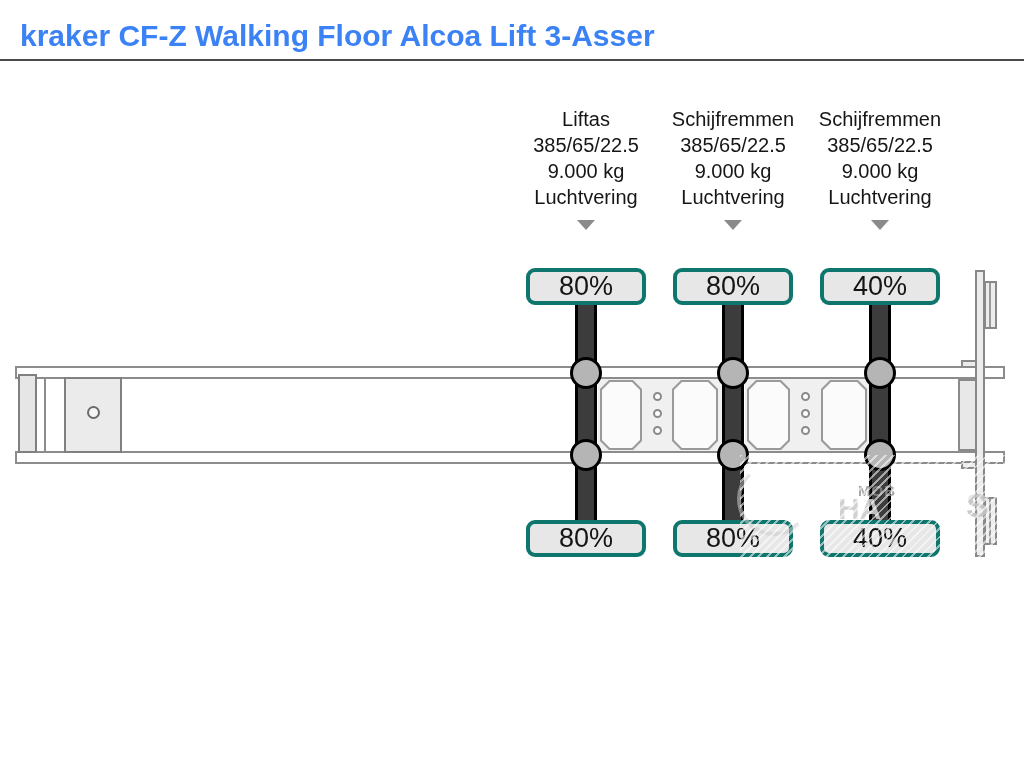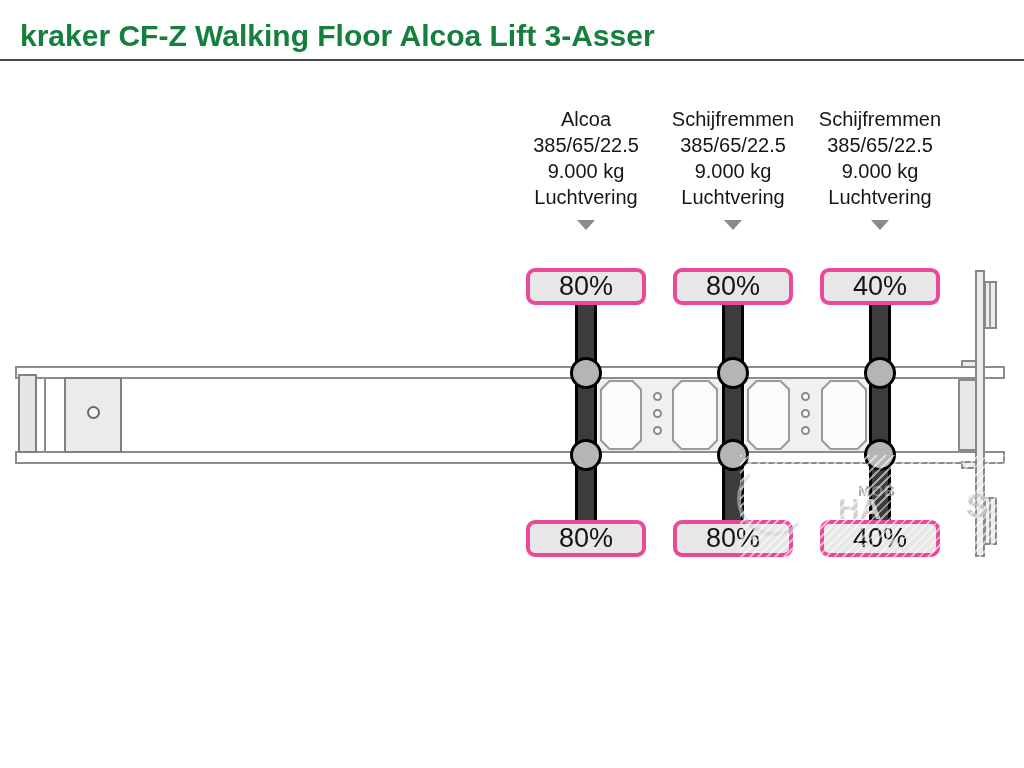--- a/index.html
+++ b/index.html
@@ -2,21 +2,21 @@
 <html><head>
 <meta charset="utf-8">
 <style>
   * { box-sizing: border-box; margin: 0; padding: 0; }
   html,body { background:#fff; }
   body { font-family: "Liberation Sans", sans-serif; }
   #screen { position:relative; width:1024px; height:768px; background:#fff; overflow:hidden; }
   .abs { position:absolute; }
 
   
-  .title { left:20px; top:19px; font-size:30px; font-weight:700; color:#15803d; letter-spacing:0; white-space:nowrap; }
+  .title { left:20px; top:19px; font-size:30px; font-weight:700; color:#3b82f6; letter-spacing:0; white-space:nowrap; }
   .divider { left:0; top:59px; width:1024px; height:0; border-top:2px solid #4a4a4a; }
   .refnum { left:21px; top:68px; font-size:17px; color:#111; }
 
   
   .axle-label { top:106px; width:176px; text-align:center; font-size:20px; line-height:26px; color:#161616; }
   .axle-label div { white-space:nowrap; }
   .tri { top:220px; width:0; height:0; border-left:9px solid transparent; border-right:9px solid transparent; border-top:10px solid #8a8a8a; }
 
   
   .rail { left:15px; width:990px; height:13px; background:#fff; border:2px solid #8c8c8c; z-index:1; }
@@ -38,21 +38,21 @@
   
   .rear-member { left:958px; top:379px; width:22px; height:72px; background:#e8e8e8; border:2px solid #8a8a8a; z-index:2; }
   .rear-ledge { width:16px; height:8px; background:#ececec; border:2px solid #8a8a8a; z-index:2; }
   .rear-bar { left:975px; top:270px; width:10px; height:287px; background:#ececec; border:2px solid #888; z-index:2; }
   .rear-bracket { left:984px; width:13px; height:48px; background:#ececec; border:2px solid #888; z-index:2; }
   .rear-bracket i { position:absolute; left:3px; top:0; width:2px; height:100%; background:#999; display:block; }
 
   
   .axle-bar { top:296px; width:22px; height:232px; background:#3c3c3c; border:3px solid #000; z-index:3; }
   .wheel { width:32px; height:32px; background:#b5b5b5; border:3px solid #000; border-radius:50%; z-index:4; }
-  .tire { width:120px; height:37px; background:#e7e7e7; border:4px solid #ec4899; border-radius:9px; z-index:5;
+  .tire { width:120px; height:37px; background:#e7e7e7; border:4px solid #0f766e; border-radius:9px; z-index:5;
           display:flex; align-items:center; justify-content:center; font-size:27px; color:#141414; }
 
   
   .wm { z-index:9; pointer-events:none; }
   .wm-hatch { left:740px; top:455px; width:270px; height:108px;
               background:repeating-linear-gradient(135deg, rgba(255,255,255,0.55) 0 2px, rgba(255,255,255,0) 2px 6px); }
   .wm-mob { left:858px; top:482px; font-size:15px; font-weight:700; color:#8f8f8f; opacity:.8; letter-spacing:1px; }
   .wm-ha  { left:838px; top:492px; font-size:30px; font-weight:700; color:#cdcdcd; opacity:.9; }
   .wm-s   { left:966px; top:486px; font-size:34px; font-weight:700; color:#c4c4c4; opacity:.9; }
   .wm-arc { left:737px; top:462px; width:74px; height:74px; border:4px solid #cccccc; opacity:.55;
@@ -60,21 +60,21 @@
 </style>
 </head>
 <body>
 
 <div id="screen">
 
   <div class="abs title">kraker CF-Z Walking Floor Alcoa Lift 3-Asser</div>
   <div class="abs divider"></div>
 
   <div class="abs axle-label" style="left:498px;">
-    <div>Alcoa</div>
+    <div>Liftas</div>
     <div>385/65/22.5</div>
     <div>9.000 kg</div>
     <div>Luchtvering</div>
   </div>
   <div class="abs axle-label" style="left:645px;">
     <div>Schijfremmen</div>
     <div>385/65/22.5</div>
     <div>9.000 kg</div>
     <div>Luchtvering</div>
   </div>

